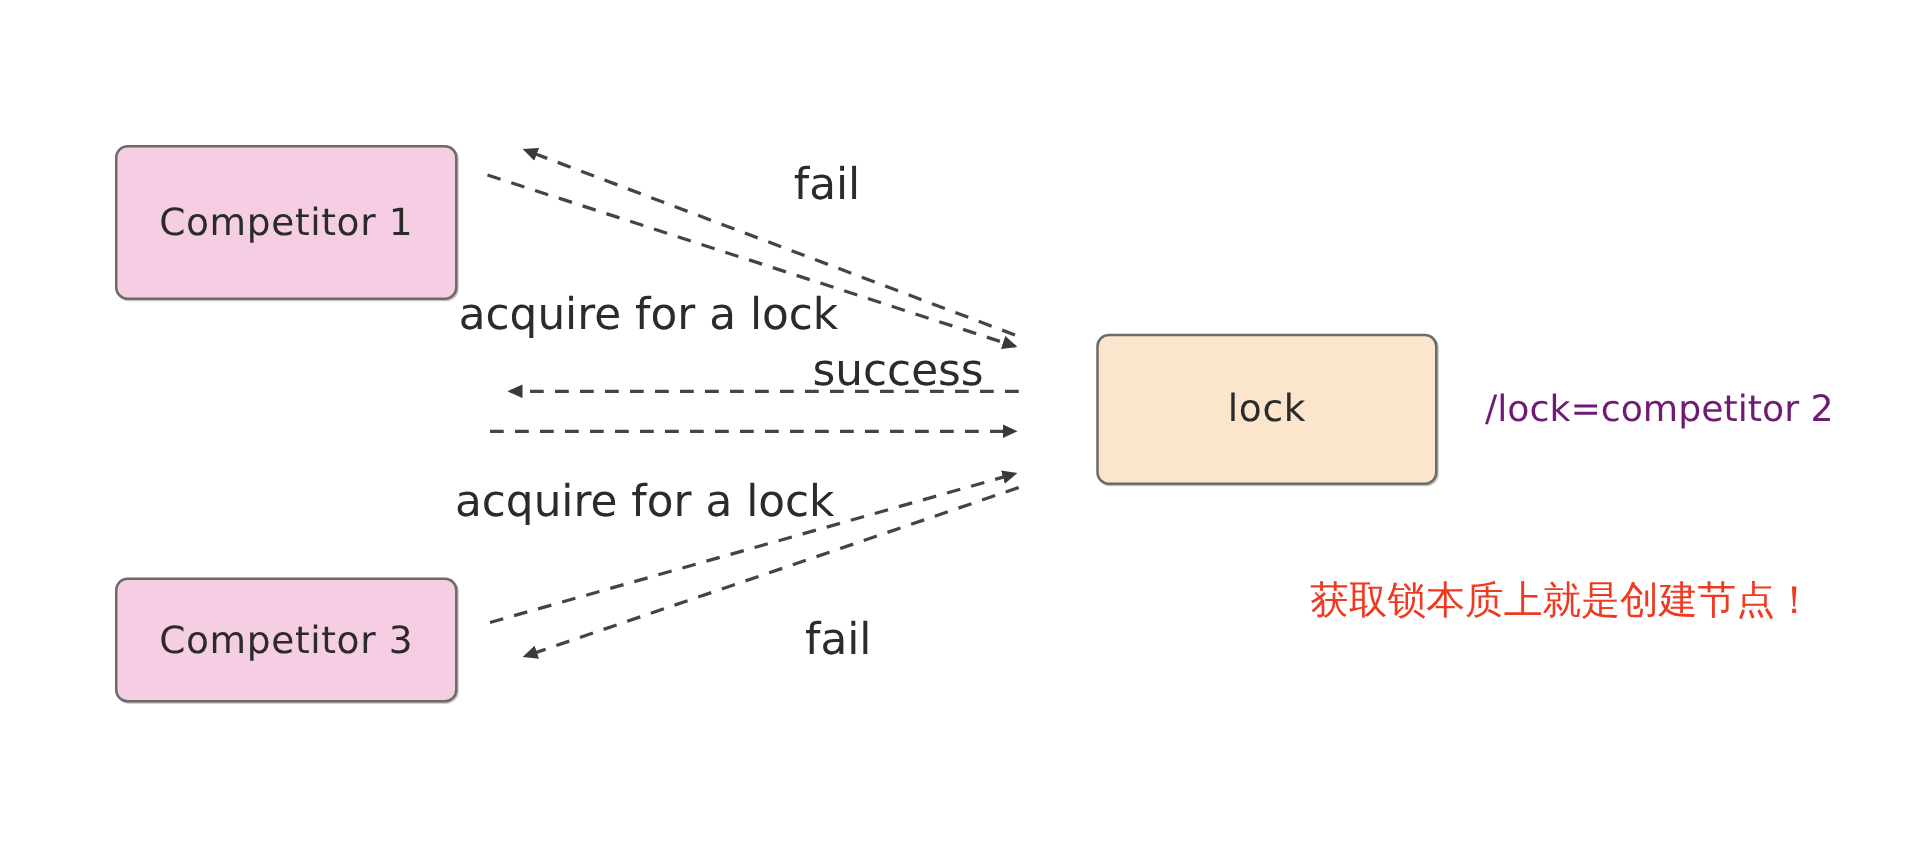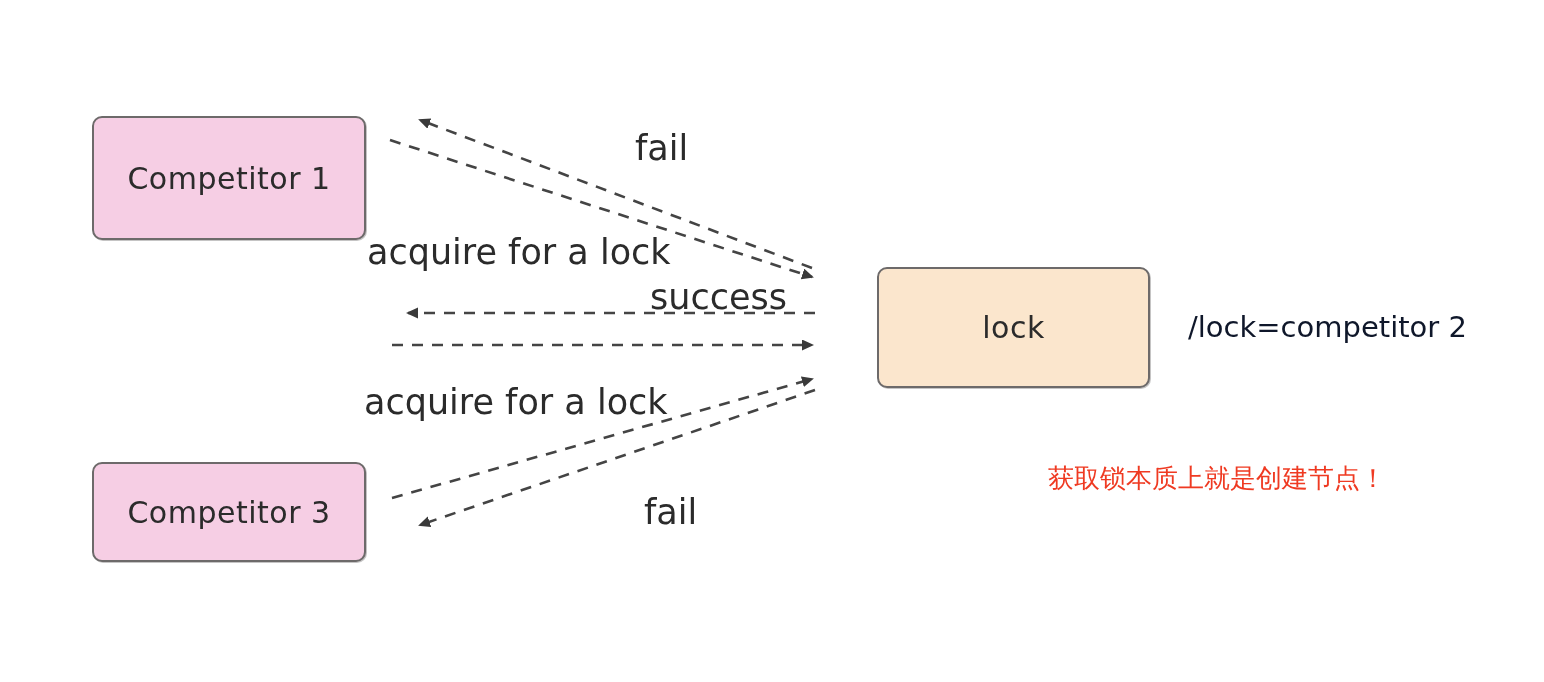--- a/index.html
+++ b/index.html
@@ -49,28 +49,28 @@
     font-family: "DejaVu Sans", sans-serif;
     font-size: 35px;
     color: #2b2b2b;
     white-space: nowrap;
     line-height: 1;
   }
   .side-note {
     position: absolute;
     font-family: "DejaVu Sans", sans-serif;
     font-size: 29px;
-    color: #0f172a;
+    color: #701a75;
     white-space: nowrap;
     line-height: 1;
   }
   .red-note {
     position: absolute;
     font-family: "DejaVu Sans", sans-serif;
-    font-size: 26px;
+    font-size: 31px;
     color: #ef3a22;
     white-space: nowrap;
     line-height: 1;
   }
   svg.arrows {
     position: absolute;
     left: 0;
     top: 0;
     width: 1544px;
     height: 682px;

